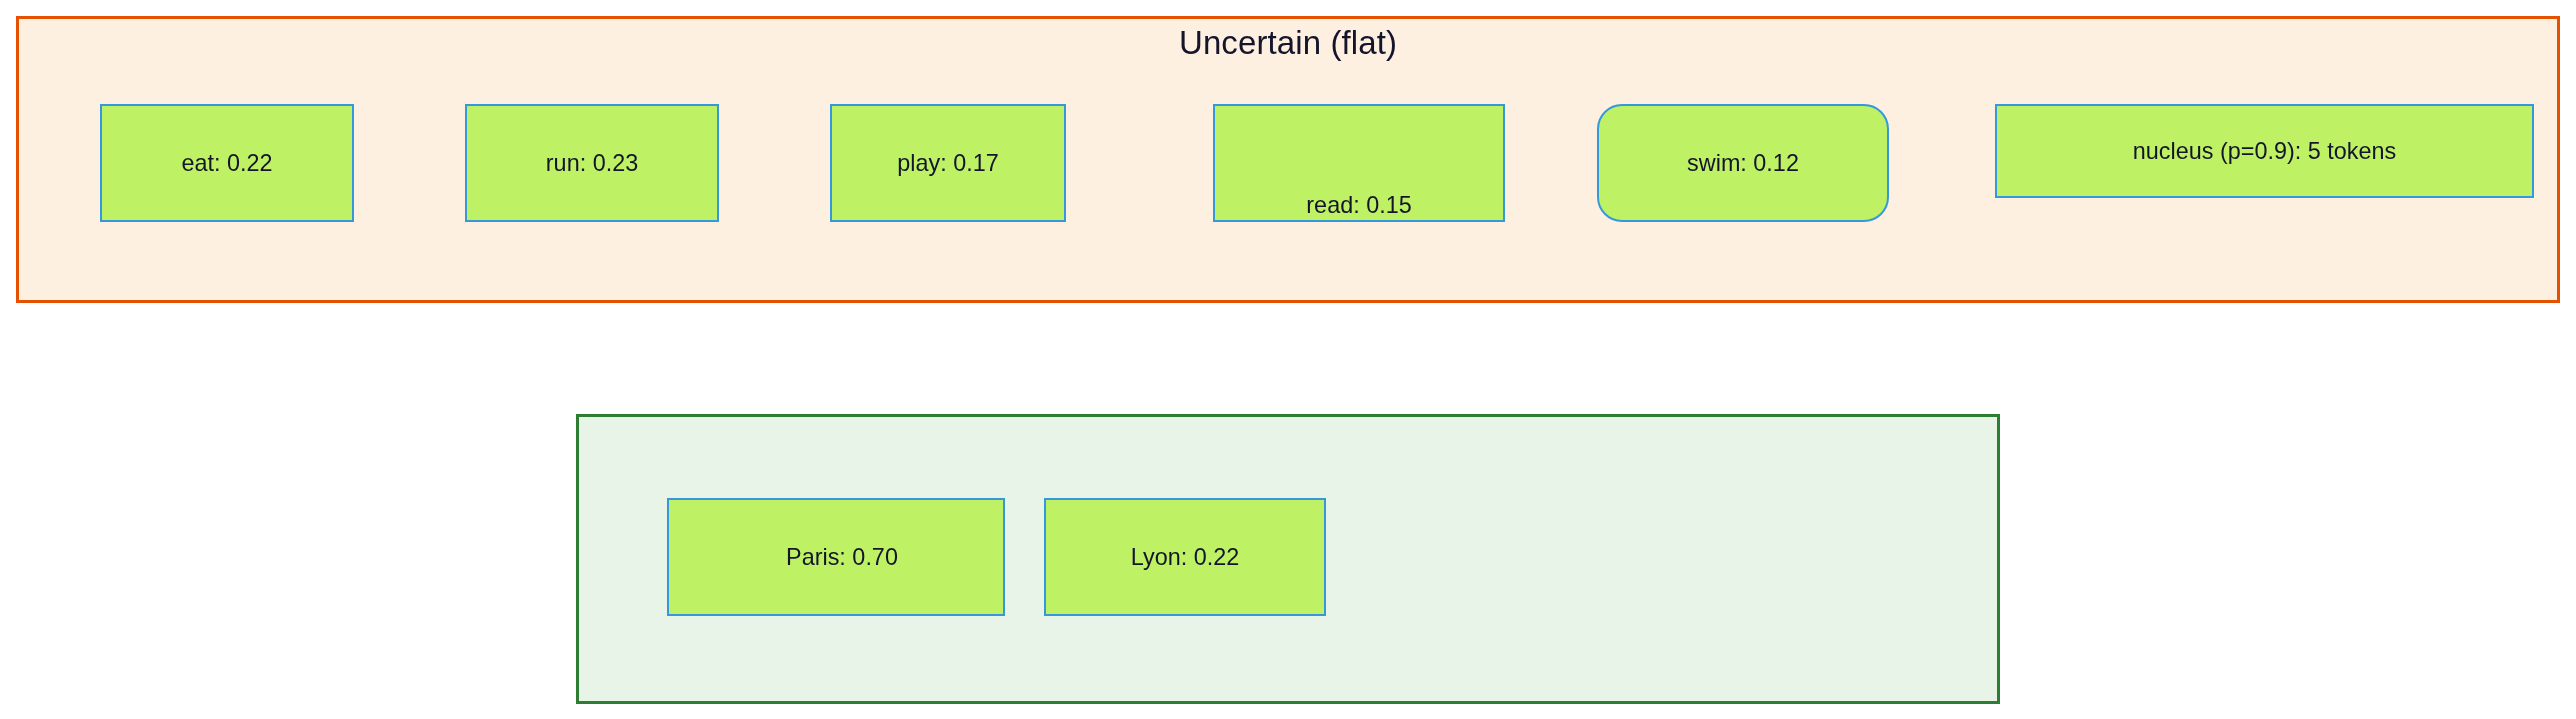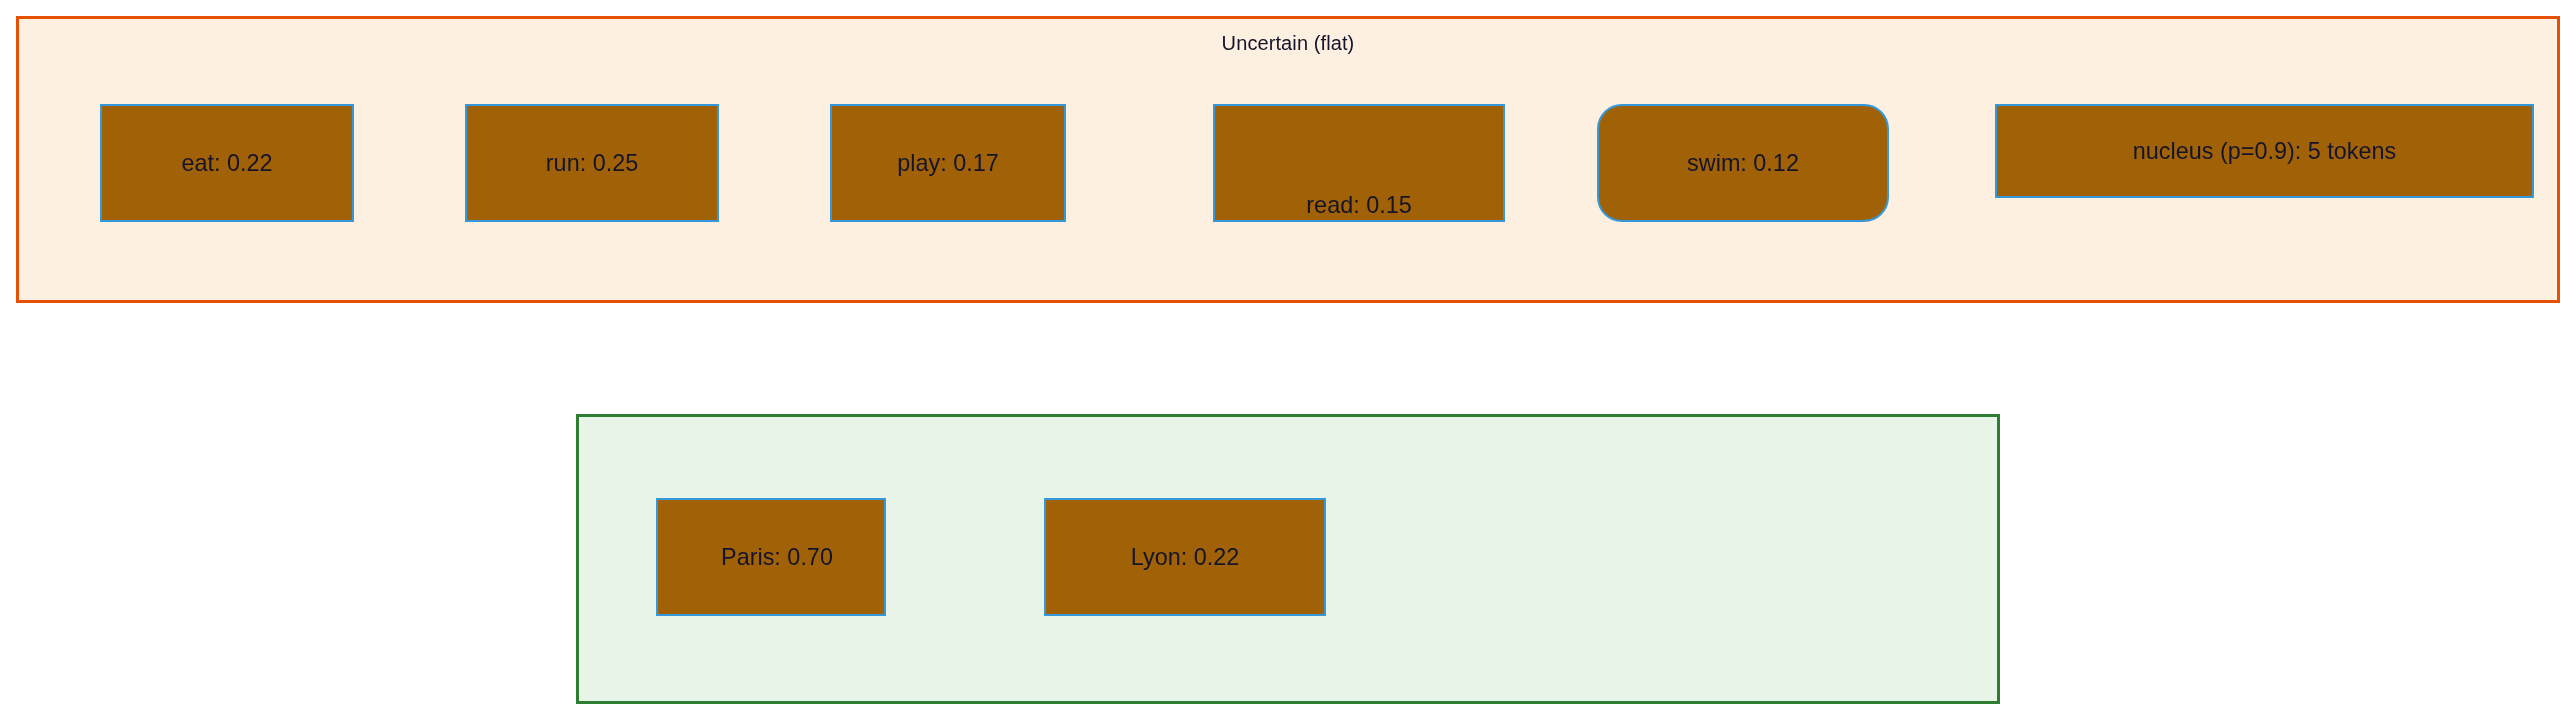--- a/index.html
+++ b/index.html
@@ -48,32 +48,32 @@
     background: #e7f4e7;
     border-color: #2d7d32;
   }
 
   .cluster-title {
     position: absolute;
     top: 9px;
     left: 0;
     right: 0;
     text-align: center;
-    font-size: 20px;
+    font-size: 33px;
     line-height: 30px;
     letter-spacing: 0.1px;
     color: #14142b;
     white-space: nowrap;
   }
 
   
   .token-box {
     position: absolute;
     box-sizing: border-box;
-    background: #a16207;
+    background: #bef264;
     border: 2.3px solid #3498db;
     display: flex;
     align-items: center;
     justify-content: center;
     font-size: 23.4px;
     line-height: 29px;
     color: #14142b;
     white-space: nowrap;
   }
 </style>
@@ -83,21 +83,21 @@
 <div class="canvas">
 
   <div class="cluster cluster-uncertain">
     <div class="cluster-title">Uncertain (flat)</div>
 
     <div class="token-box" style="left:81px; top:85px; width:254px; height:118px;">
       <span>eat: 0.22</span>
     </div>
 
     <div class="token-box" style="left:446px; top:85px; width:254px; height:118px;">
-      <span>run: 0.25</span>
+      <span>run: 0.23</span>
     </div>
 
     <div class="token-box" style="left:811px; top:85px; width:236px; height:118px;">
       <span>play: 0.17</span>
     </div>
 
     <div class="token-box" style="left:1194px; top:85px; width:292px; height:118px;align-items:flex-end;">
       <span>read: 0.15</span>
     </div>
 
@@ -105,21 +105,21 @@
       <span>swim: 0.12</span>
     </div>
 
     <div class="token-box" style="left:1976px; top:85px; width:539px; height:94px;">
       <span>nucleus (p=0.9): 5 tokens</span>
     </div>
   </div>
 
   <div class="cluster cluster-confident">
 
-    <div class="token-box" style="left:77px; top:81px; width:230px; height:118px;padding-left:12px;">
+    <div class="token-box" style="left:88px; top:81px; width:338px; height:118px;padding-left:12px;">
       <span>Paris: 0.70</span>
     </div>
 
     <div class="token-box" style="left:465px; top:81px; width:282px; height:118px;">
       <span>Lyon: 0.22</span>
     </div>
 
   </div>
 
 </div>

